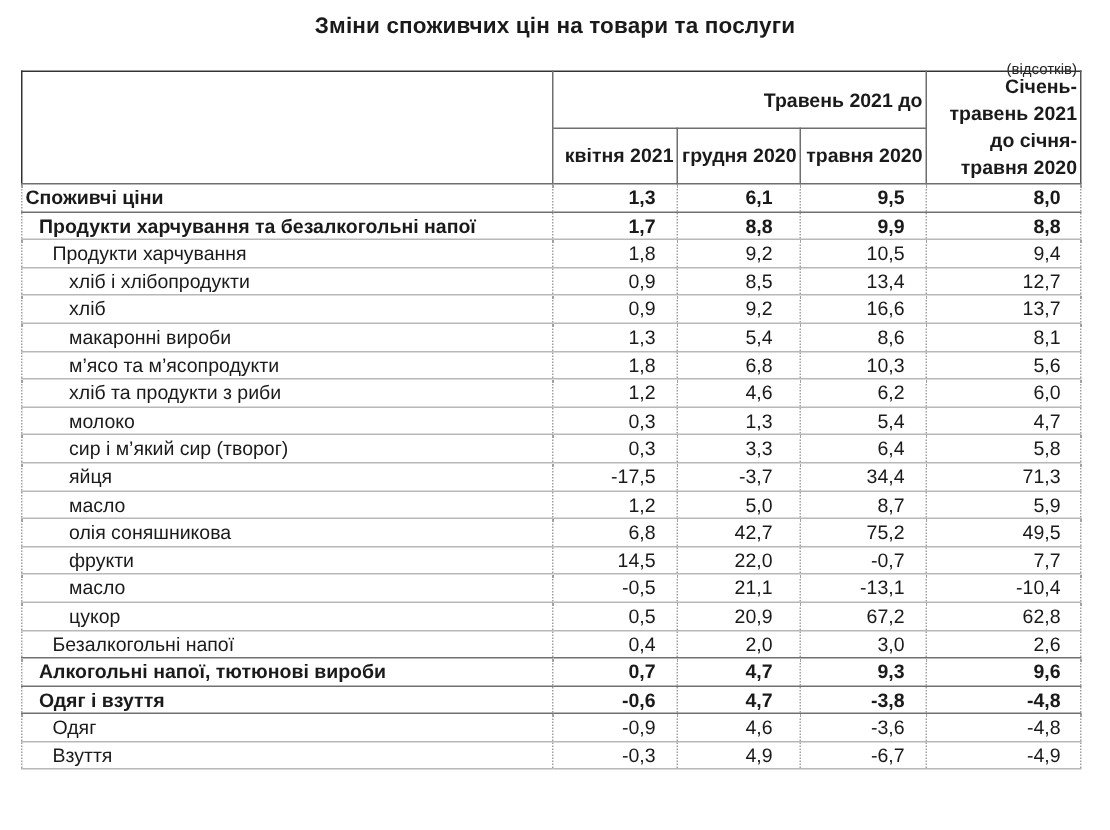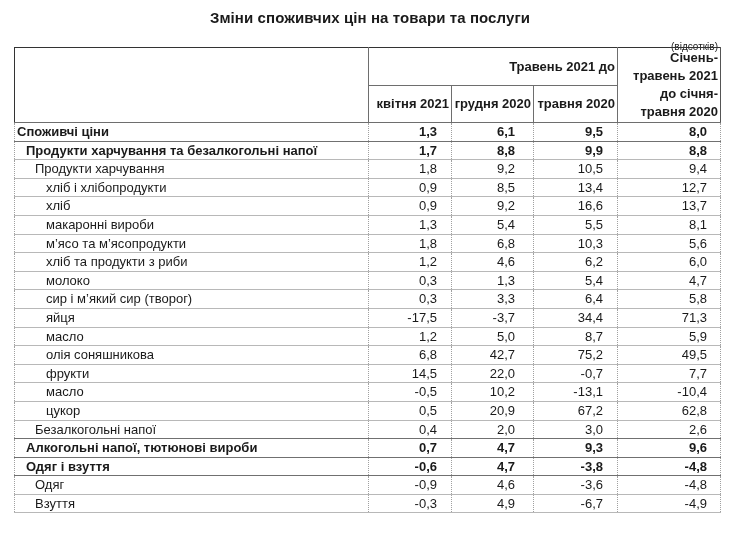--- a/index.html
+++ b/index.html
@@ -145,21 +145,21 @@
         <td class="lbl">хліб</td>
         <td class="num n1">0,9</td>
         <td class="num n2">9,2</td>
         <td class="num n3">16,6</td>
         <td class="num n4">13,7</td>
       </tr>
       <tr class="lvl3">
         <td class="lbl">макаронні вироби</td>
         <td class="num n1">1,3</td>
         <td class="num n2">5,4</td>
-        <td class="num n3">5,5</td>
+        <td class="num n3">8,6</td>
         <td class="num n4">8,1</td>
       </tr>
       <tr class="lvl3">
         <td class="lbl">м’ясо та м’ясопродукти</td>
         <td class="num n1">1,8</td>
         <td class="num n2">6,8</td>
         <td class="num n3">10,3</td>
         <td class="num n4">5,6</td>
       </tr>
       <tr class="lvl3">
@@ -207,21 +207,21 @@
       <tr class="lvl3">
         <td class="lbl">фрукти</td>
         <td class="num n1">14,5</td>
         <td class="num n2">22,0</td>
         <td class="num n3">-0,7</td>
         <td class="num n4">7,7</td>
       </tr>
       <tr class="lvl3">
         <td class="lbl">масло</td>
         <td class="num n1">-0,5</td>
-        <td class="num n2">10,2</td>
+        <td class="num n2">21,1</td>
         <td class="num n3">-13,1</td>
         <td class="num n4">-10,4</td>
       </tr>
       <tr class="lvl3">
         <td class="lbl">цукор</td>
         <td class="num n1">0,5</td>
         <td class="num n2">20,9</td>
         <td class="num n3">67,2</td>
         <td class="num n4">62,8</td>
       </tr>

